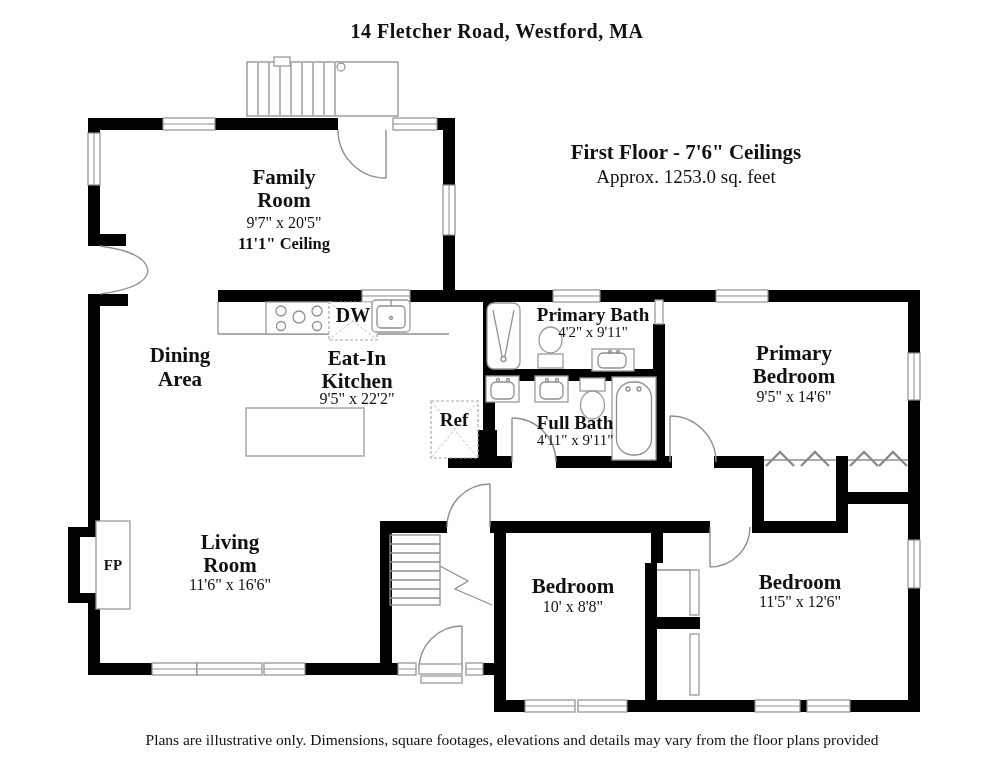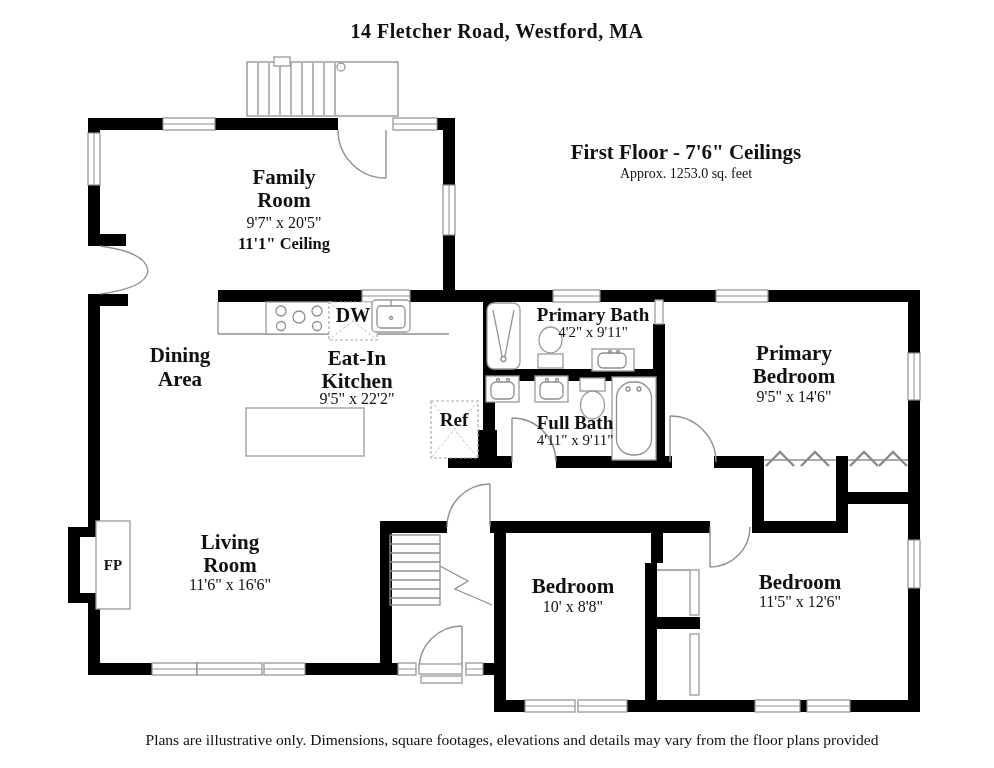--- a/index.html
+++ b/index.html
@@ -2,21 +2,21 @@
 <html><head>
 <meta charset="utf-8">
 <style>
   html,body{margin:0;padding:0;background:#fff;}
   .canvas{position:relative;width:994px;height:768px;background:#ffffff;overflow:hidden;
           font-family:"Liberation Serif", serif;color:#111;}
   .title{position:absolute;top:20px;left:0;width:994px;text-align:center;
          font-size:20px;font-weight:600;letter-spacing:.5px;}
   .floor-heading{position:absolute;top:140px;left:480px;width:412px;text-align:center;}
   .fh1{font-size:21px;font-weight:bold;}
-  .fh2{font-size:14px;margin-top:1px;}
+  .fh2{font-size:19px;margin-top:1px;}
   .disclaimer{position:absolute;top:731px;left:0;width:994px;text-align:center;font-size:15.5px;padding-left:15px;}
   svg{position:absolute;top:0;left:0;}
   .wall{fill:#000;}
   .thin{stroke:#8f8f8f;stroke-width:1.3;fill:none;}
   .thinw{stroke:#9a9a9a;stroke-width:1.3;fill:#fff;}
   .dash{stroke:#aaa;stroke-width:1.2;fill:#fff;stroke-dasharray:3 2;}
   .dashx{stroke:#c3c3c3;stroke-width:1;fill:none;stroke-dasharray:3 2;}
   .door{stroke:#8f8f8f;stroke-width:1.4;fill:none;}
   .win{fill:#fff;stroke:#8f8f8f;stroke-width:1.2;}
   .winline{stroke:#8f8f8f;stroke-width:1;}

